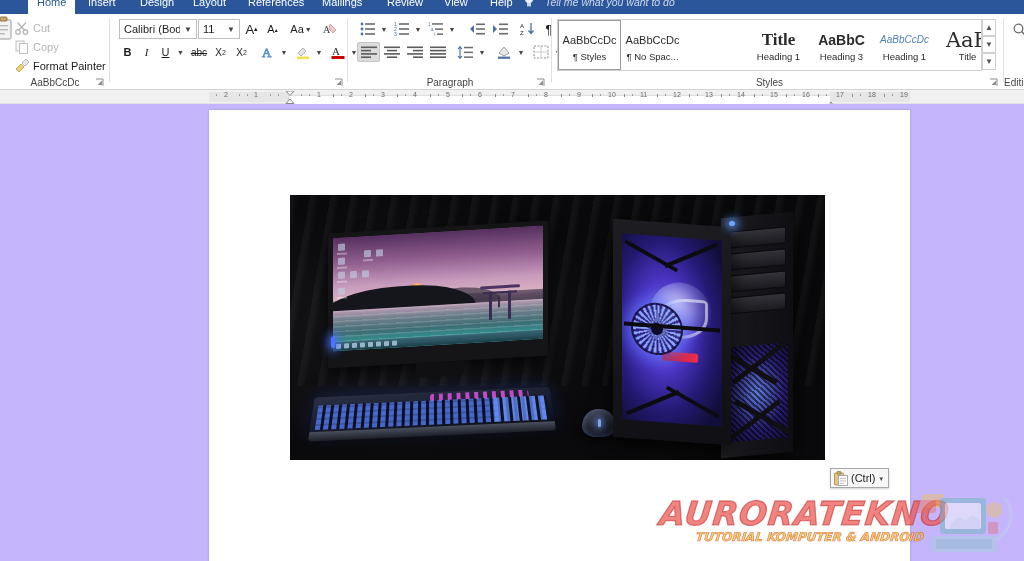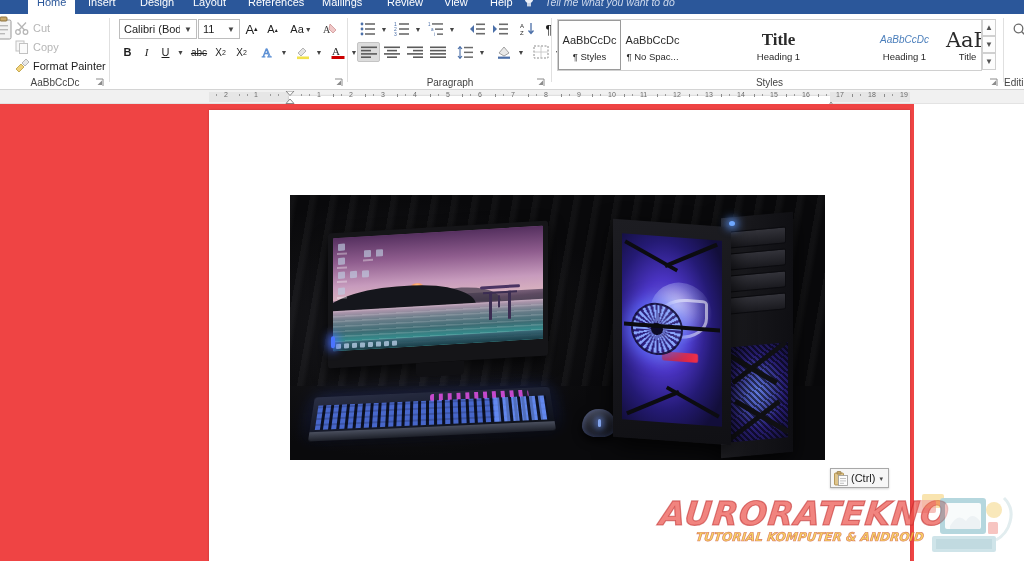--- a/index.html
+++ b/index.html
@@ -111,22 +111,22 @@
   .ruler.page { background: #ffffff; }
   .rtick {
     position: absolute; top: 0; font-size: 7px; color: #6a6a6a; line-height: 10px;
   }
   .rdot { position: absolute; top: 4px; width: 1px; height: 2px; background: #9a9a9a; }
   .rdash { position: absolute; top: 4px; width: 1px; height: 3px; background: #8a8a8a; }
   .rmarker { position: absolute; cursor: pointer; }
 
   
   .docarea {
-    position: absolute; left: 0; top: 104px; width: 914px; height: 457px;
-    background: #ef4444; overflow: hidden;
+    position: absolute; left: 0; top: 104px; width: 1024px; height: 457px;
+    background: #c4b5fd; overflow: hidden;
   }
   .page {
     position: absolute; left: 209px; top: 6px; width: 701px; height: 470px;
     background: #ffffff; box-shadow: 0 0 2px rgba(0,0,0,0.22);
   }
 
   
   .photo {
     position: absolute; left: 81px; top: 85px; width: 535px; height: 265px;
     background: #090909; overflow: hidden; cursor: pointer;
@@ -601,20 +601,24 @@
           <span class="prev" style="font-size:11px">AaBbCcDc</span>
           <span class="nm">¶ Styles</span>
         </div>
         <div class="stylecell" style="left:63px">
           <span class="prev" style="font-size:11px">AaBbCcDc</span>
           <span class="nm">¶ No Spac...</span>
         </div>
         <div class="stylecell" style="left:189px">
           <span class="prev" style="font-size:17px;font-weight:bold;font-family:'Liberation Serif',serif">Title</span>
           <span class="nm">Heading 1</span>
+        </div>
+        <div class="stylecell" style="left:252px">
+          <span class="prev" style="font-size:14px;font-weight:bold">AaBbC</span>
+          <span class="nm">Heading 3</span>
         </div>
         <div class="stylecell" style="left:315px">
           <span class="prev" style="font-size:10px;font-style:italic;color:#4a7ebb">AaBbCcDc</span>
           <span class="nm">Heading 1</span>
         </div>
         <div class="stylecell" style="left:378px">
           <span class="prev" style="font-size:21px;font-family:'DejaVu Serif',serif;font-weight:300">AaB</span>
           <span class="nm">Title</span>
         </div>
       </div>

